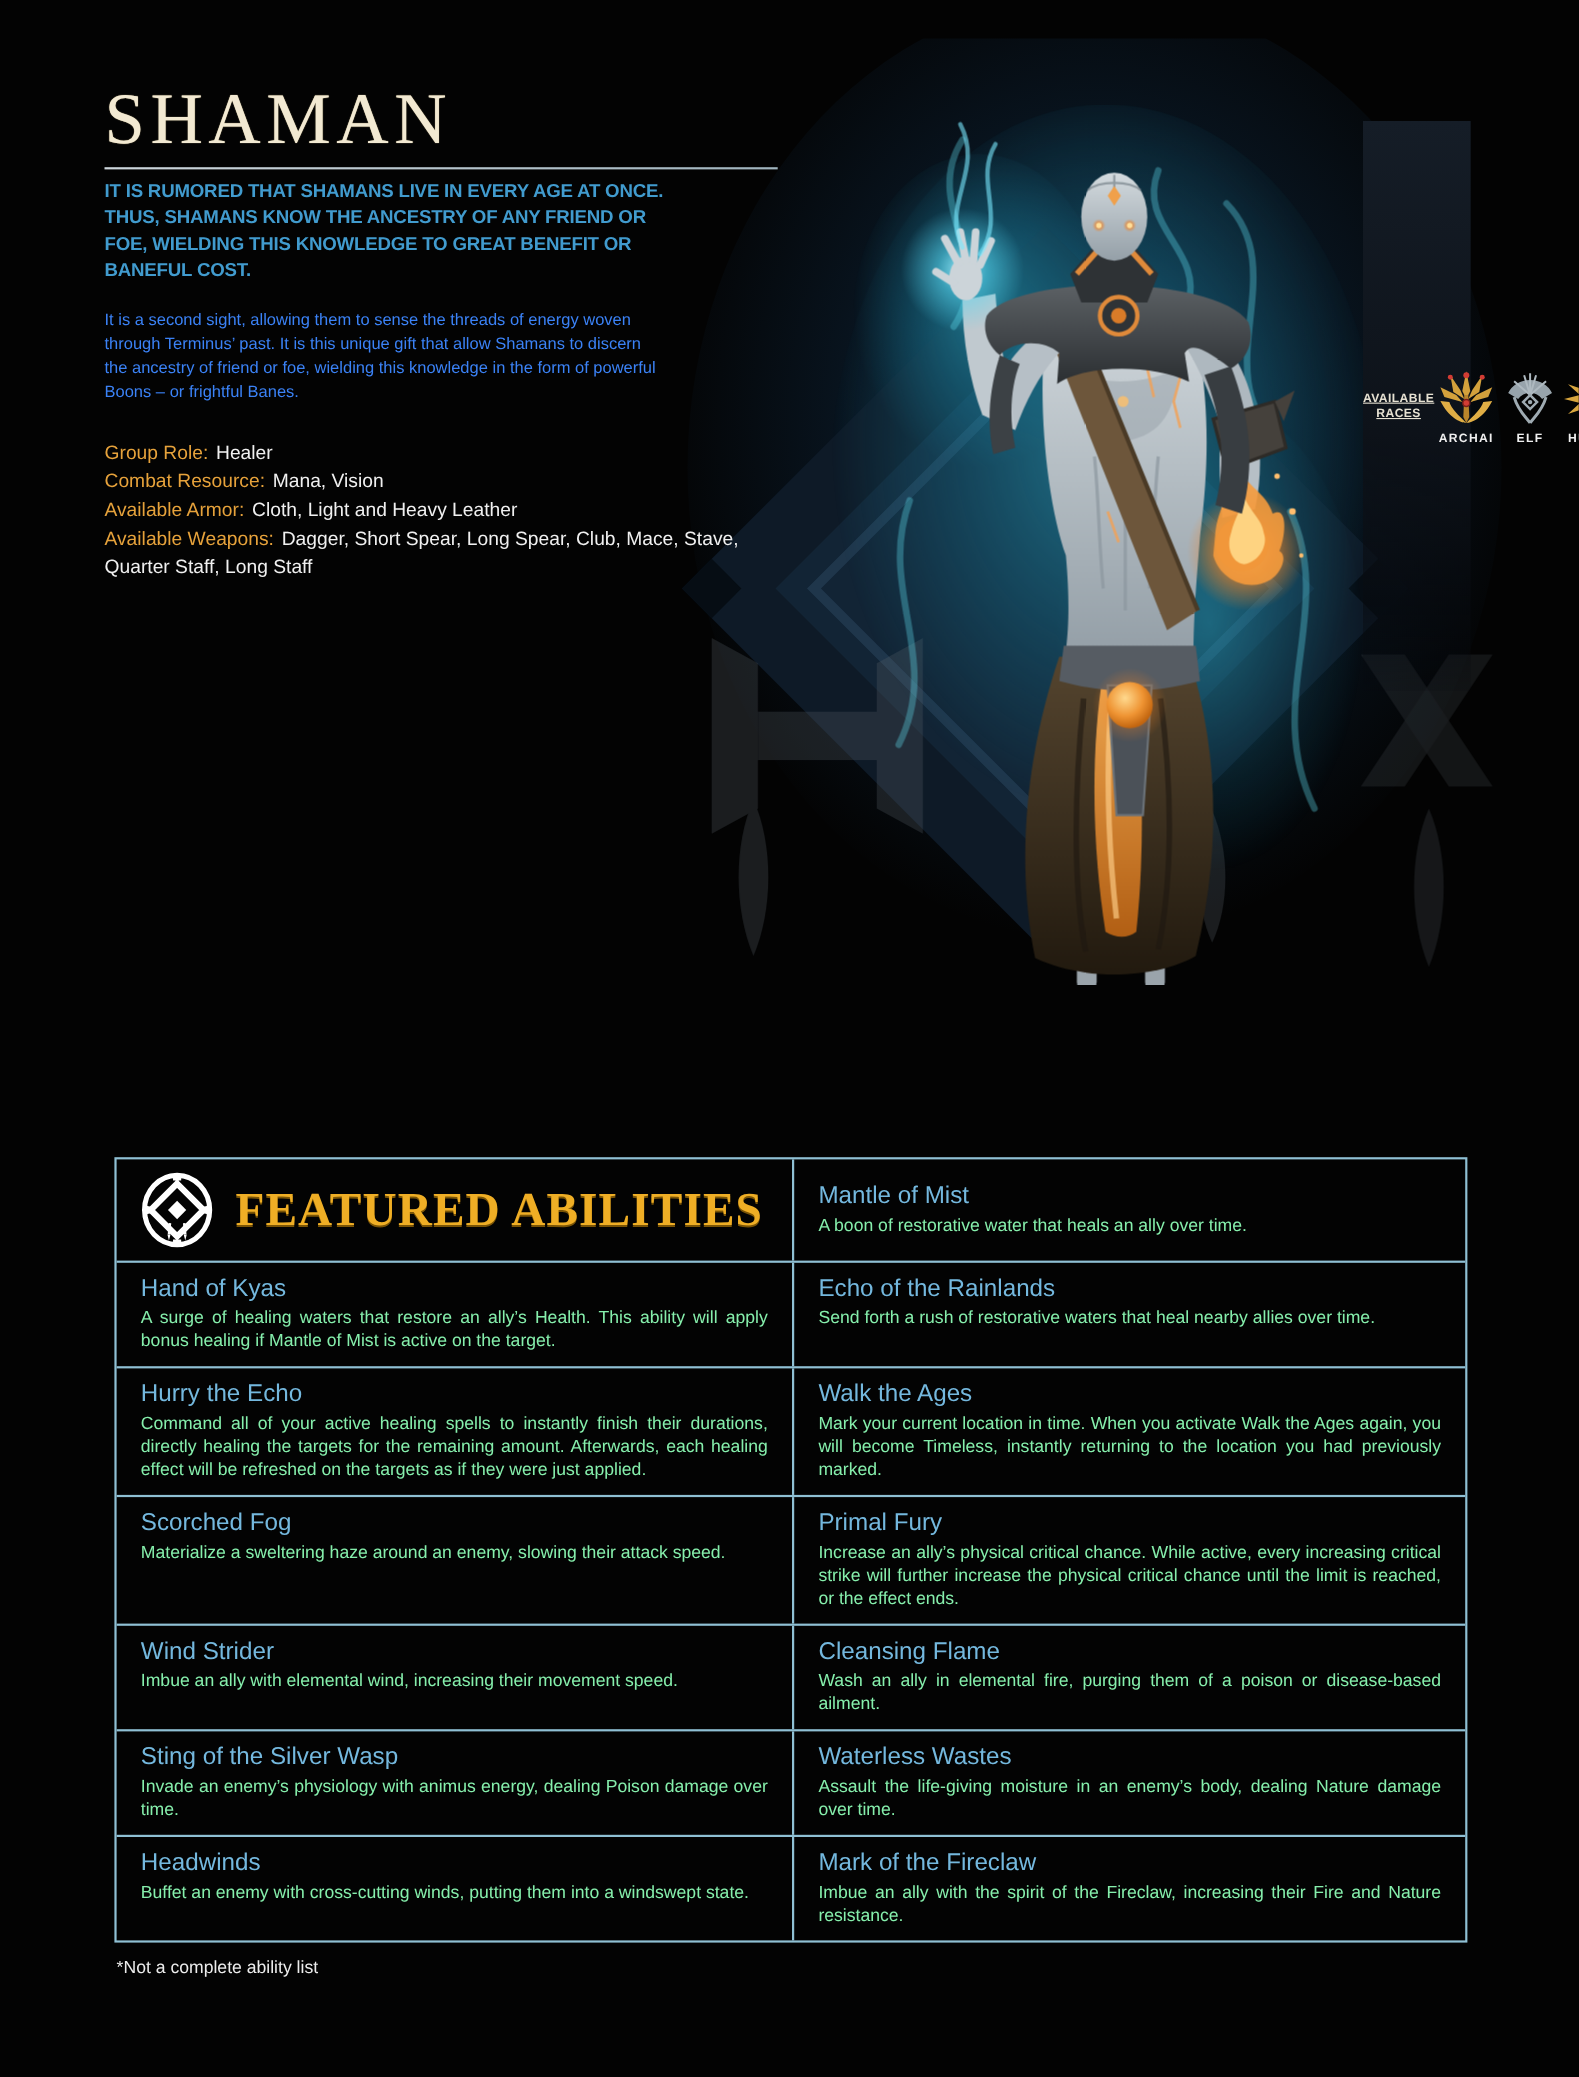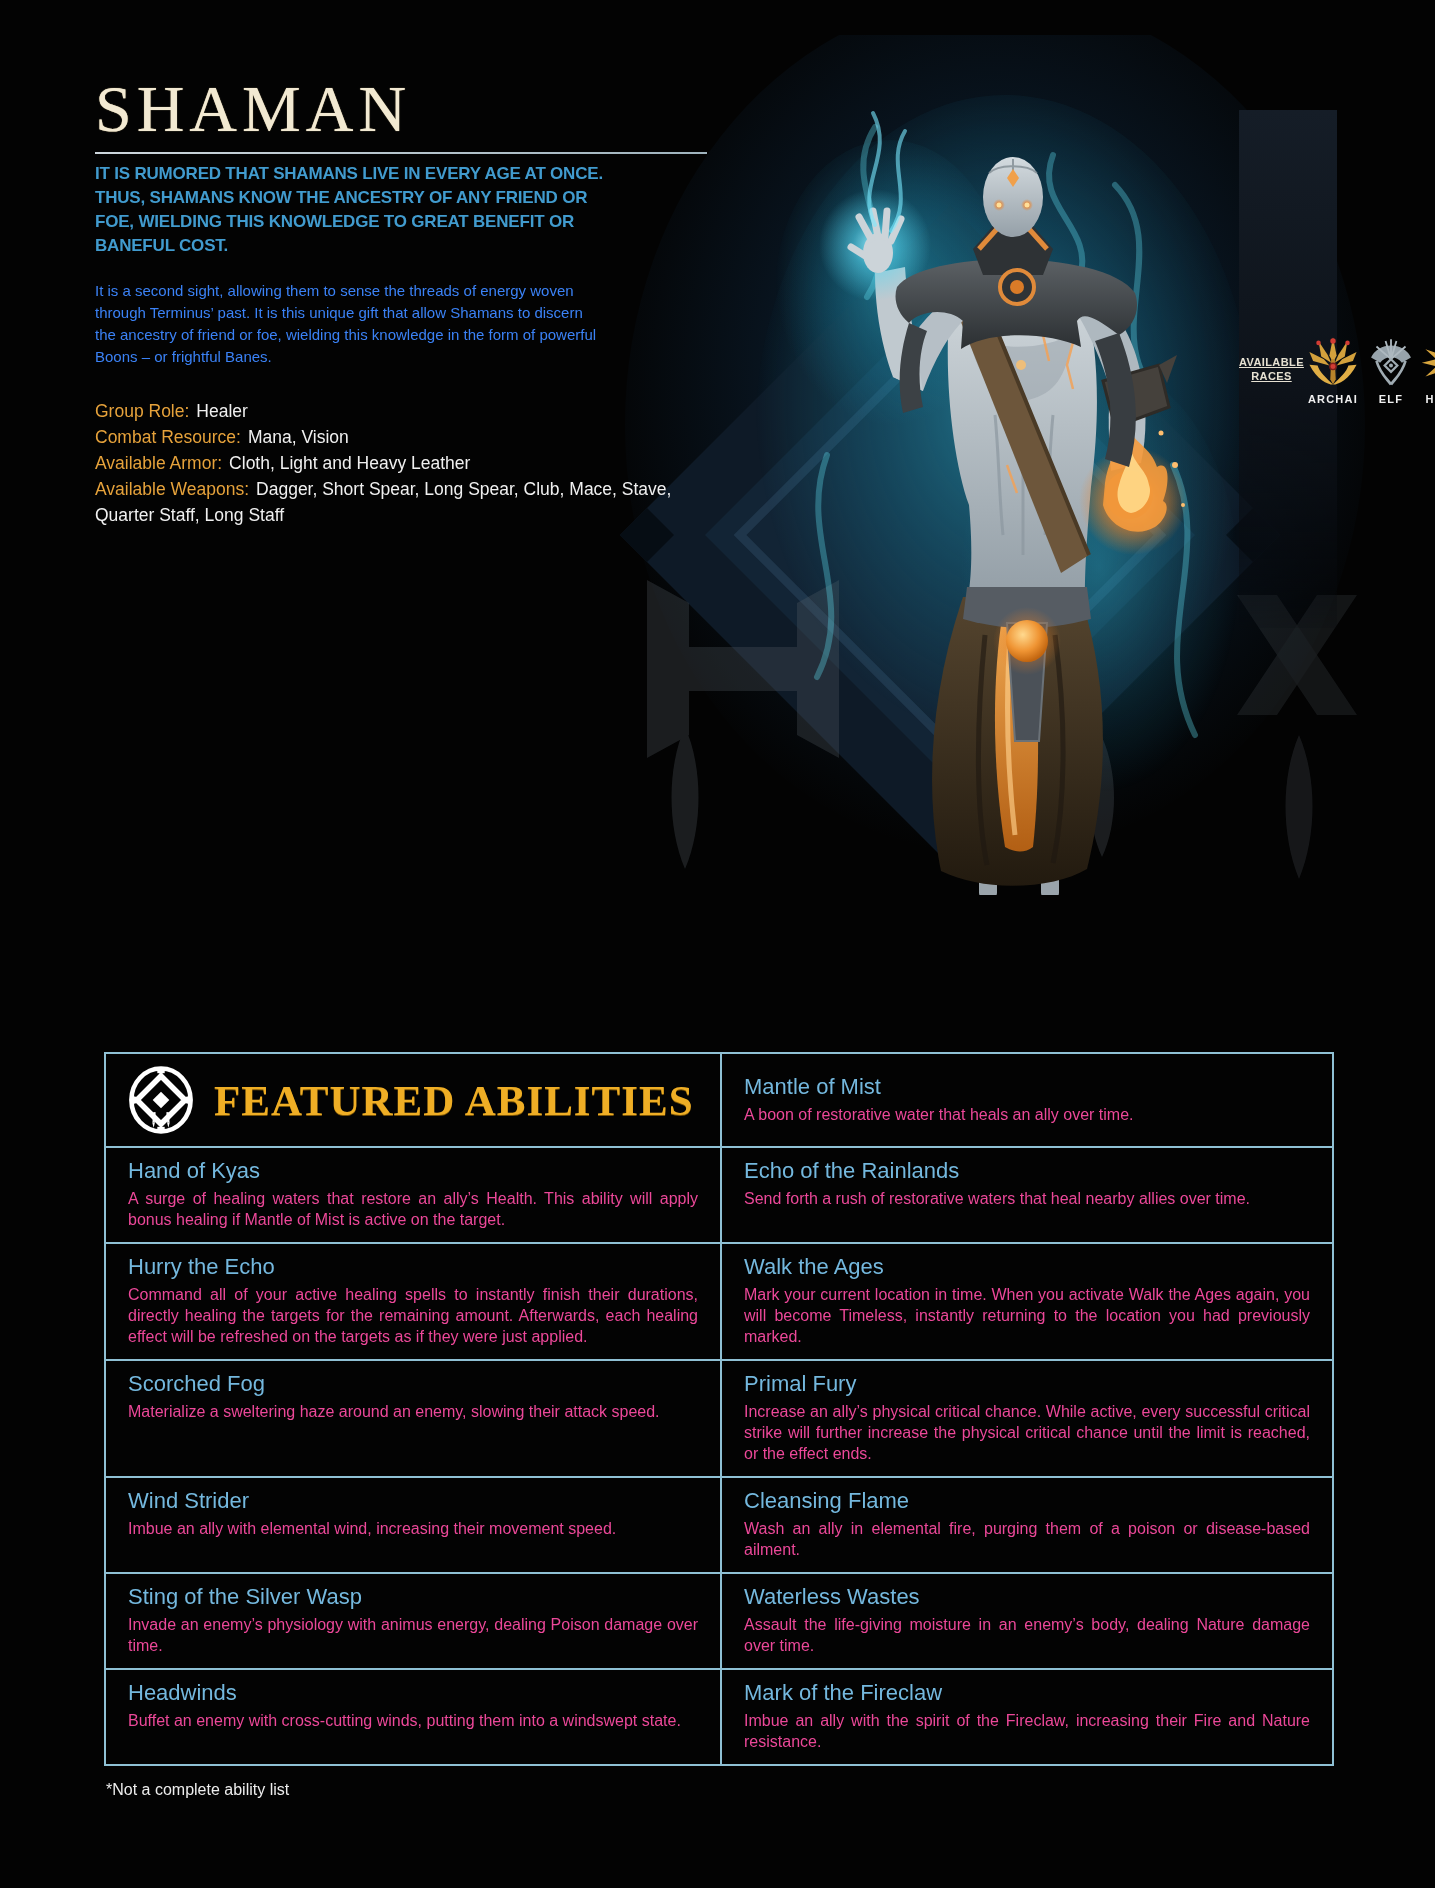--- a/index.html
+++ b/index.html
@@ -38,21 +38,21 @@
   .t-row{display:grid;grid-template-columns:614px 1fr;}
   .t-row + .t-row{border-top:2px solid #8fc0d4;}
   .cell{padding:10px 22px 12px;}
   .cell + .cell{border-left:2px solid #8fc0d4;}
   .header-cell{display:flex;align-items:center;gap:16px;padding:9px 18px;}
   .emblem{width:74px;height:74px;flex:0 0 auto;}
   .fa-title{font-family:"Liberation Serif",serif;font-weight:700;font-size:43px;letter-spacing:1px;
             color:#efae25;white-space:nowrap;text-shadow:0 1px 0 #7a5406;}
   .featured-cell{display:flex;flex-direction:column;justify-content:center;}
   .a-name{color:#74b8de;font-size:22px;line-height:26px;margin-bottom:4px;}
-  .a-desc{font-size:16px;line-height:21px;color:#ec4899;text-align:justify;}
+  .a-desc{font-size:16px;line-height:21px;color:#86efac;text-align:justify;}
   .footnote{margin-top:15px;margin-left:2px;font-size:16px;color:#ededed;}
 </style>
 </head>
 <body>
 
 <div class="canvas">
 
   <div class="hero">
     <svg width="800" height="860" viewBox="0 0 800 860">
       <defs>
@@ -373,21 +373,21 @@
         </div>
       </div>
 
       <div class="t-row">
         <div class="cell">
           <div class="a-name">Scorched Fog</div>
           <div class="a-desc">Materialize a sweltering haze around an enemy, slowing their attack speed.</div>
         </div>
         <div class="cell">
           <div class="a-name">Primal Fury</div>
-          <div class="a-desc">Increase an ally’s physical critical chance. While active, every successful critical strike will further increase the physical critical chance until the limit is reached, or the effect ends.</div>
+          <div class="a-desc">Increase an ally’s physical critical chance. While active, every increasing critical strike will further increase the physical critical chance until the limit is reached, or the effect ends.</div>
         </div>
       </div>
 
       <div class="t-row">
         <div class="cell">
           <div class="a-name">Wind Strider</div>
           <div class="a-desc">Imbue an ally with elemental wind, increasing their movement speed.</div>
         </div>
         <div class="cell">
           <div class="a-name">Cleansing Flame</div>

